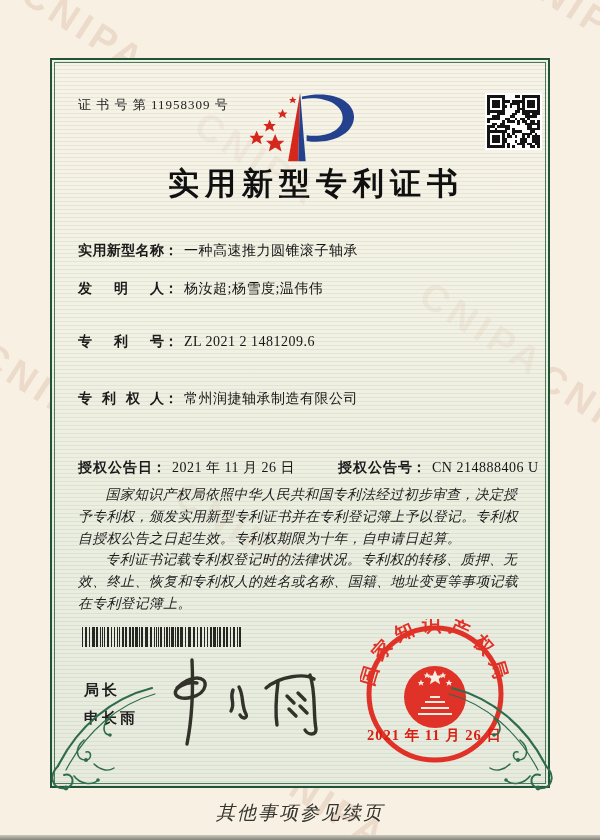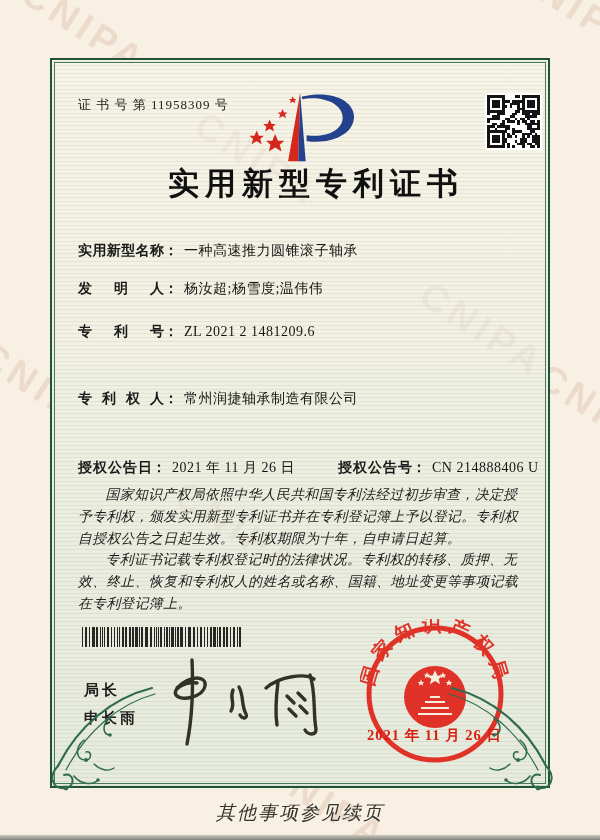--- a/index.html
+++ b/index.html
@@ -549,21 +549,21 @@
     </div>
 
   <div class="title">实用新型专利证书</div>
 
   <div class="field-row" style="top:182px">
     <span class="field-label">实用新型名称</span><span class="field-colon">：</span><span class="field-value">一种高速推力圆锥滚子轴承</span>
   </div>
   <div class="field-row" style="top:220px">
     <span class="field-label">发明人</span><span class="field-colon">：</span><span class="field-value">杨汝超;杨雪度;温伟伟</span>
   </div>
-  <div class="field-row" style="top:263px">
+  <div class="field-row" style="top:273px">
     <span class="field-label">专利号</span><span class="field-colon">：</span><span class="field-value">ZL 2021 2 1481209.6</span>
   </div>
   <div class="field-row" style="top:330px">
     <span class="field-label">专利权人</span><span class="field-colon">：</span><span class="field-value">常州润捷轴承制造有限公司</span>
   </div>
   <div class="field-row" style="top:399px">
     <span>
       <span class="field-label" style="width:74px">授权公告日</span><span class="field-colon">：</span><span class="field-value">2021 年 11 月 26 日</span>
     </span>
     <span class="grant-pair2">

